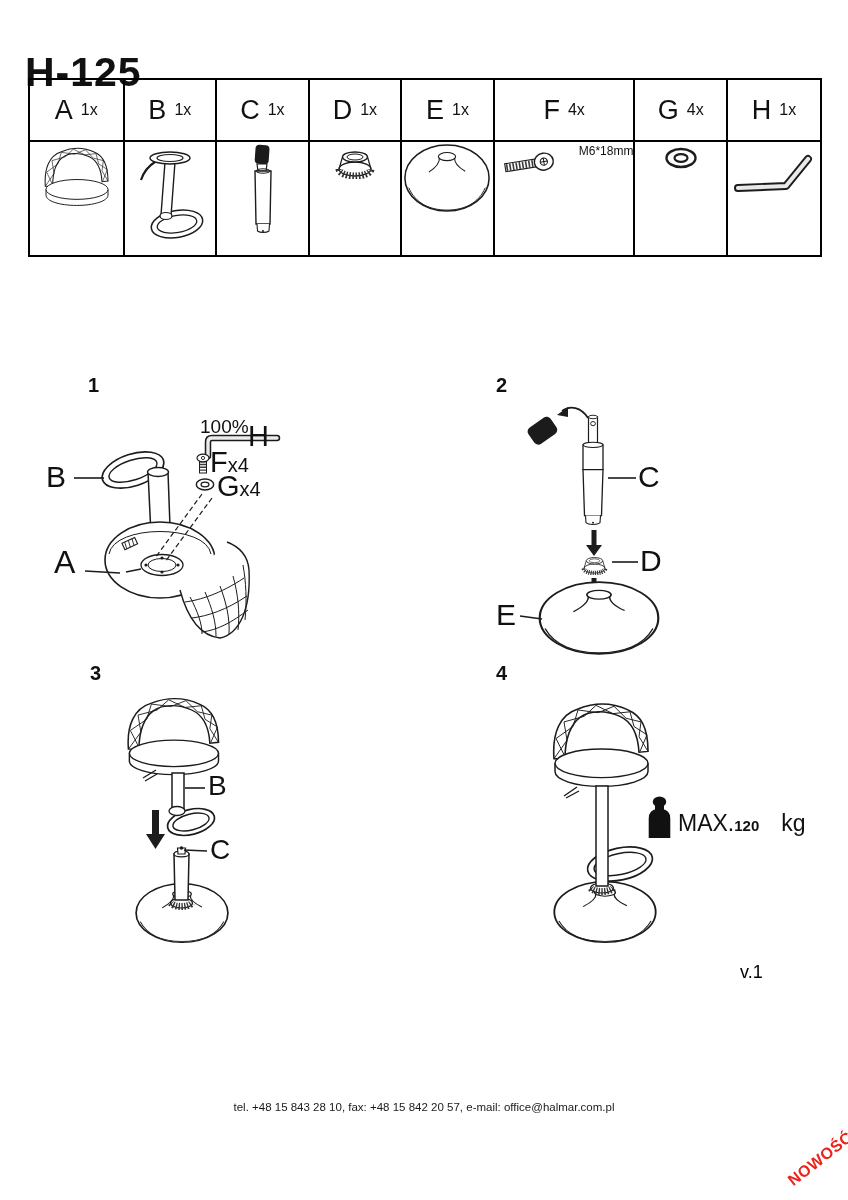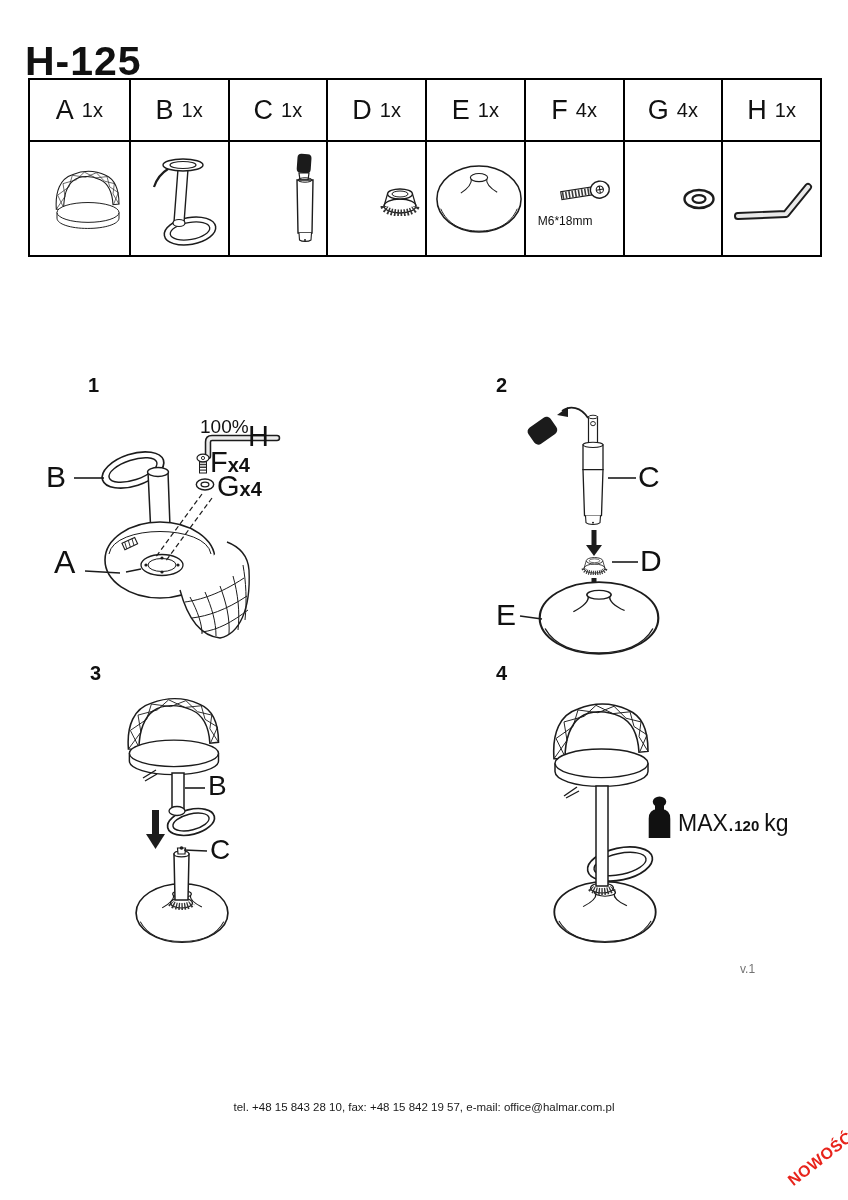--- a/index.html
+++ b/index.html
@@ -1,43 +1,43 @@
 <!DOCTYPE html>
 <html><head>
 <meta charset="utf-8">
 <style>
   html,body{margin:0;padding:0;background:#fff;}
   .page{position:relative;width:848px;height:1200px;background:#fff;overflow:hidden;
         font-family:"Liberation Sans", sans-serif;color:#111;}
-  .title{position:absolute;left:25px;top:11px;font-size:41px;font-weight:bold;letter-spacing:1px;}
+  .title{position:absolute;left:25px;top:22px;font-size:41px;font-weight:bold;letter-spacing:1px;}
   
   .parts-table{position:absolute;left:28px;top:78px;width:790px;border:2px solid #000;
                display:grid;grid-template-columns:repeat(8,1fr);}
   .pcol{border-left:2px solid #000;display:flex;flex-direction:column;}
   .pcol:first-child{border-left:none;}
   .phead{height:60px;border-bottom:2px solid #000;display:flex;align-items:center;
          justify-content:center;gap:8px;}
   .pletter{font-size:27px;}
-  .pqty{font-size:20px;}
-  .pbody{height:113px;display:flex;flex-direction:column;align-items:flex-end;justify-content:center;}
+  .pqty{font-size:16px;}
+  .pbody{height:113px;display:flex;flex-direction:row;align-items:flex-start;justify-content:center;}
   .pnote{font-size:12px;margin-top:2px;align-self:flex-start;padding-left:12px;}
   
   .step{position:absolute;}
   .step svg.art{position:absolute;left:0;top:0;}
   .stepnum{position:absolute;font-size:20px;font-weight:bold;}
   .biglabel{position:absolute;font-size:30px;line-height:1;}
   .lab-combo{position:absolute;display:flex;align-items:baseline;line-height:1;}
   .lab-combo .big{font-size:29px;}
-  .lab-combo .small{font-size:20px;font-weight:bold;}
+  .lab-combo .small{font-size:20px;}
   .torque{position:absolute;font-size:19px;}
   .maxline{position:absolute;display:flex;align-items:baseline;white-space:nowrap;}
   .maxline .mx{font-size:23px;}
   .maxline .mv{font-size:15px;font-weight:bold;}
-  .maxline .mu{font-size:23px;margin-left:5px;}
-  .version{position:absolute;left:740px;top:962px;font-size:12px;color:#737373;}
+  .maxline .mu{font-size:23px;margin-left:22px;}
+  .version{position:absolute;left:740px;top:962px;font-size:18px;color:#000000;}
   .footer{position:absolute;left:0;top:1099px;width:100%;text-align:center;
           font-size:11.5px;line-height:17.5px;color:#1a1a1a;}
   .nowosc{position:absolute;left:782px;top:1150px;font-size:16px;font-weight:bold;
           color:#e8241c;transform:rotate(-38deg);letter-spacing:.5px;}
   svg .ln{stroke:#1c1c1c;fill:none;}
   svg .wh{fill:#fff;stroke:#1c1c1c;}
 </style>
 </head>
 <body>
 
@@ -327,18 +327,18 @@
     <div class="maxline" style="left:198px;top:150px;">
       <span class="mx">MAX.</span>
       <span class="mv">120</span>
       <span class="mu">kg</span>
     </div>
   </div>
 
   <div class="version">v.1</div>
 
   <div class="footer">
-    <div>tel. +48 15 843 28 10, fax: +48 15 842 19 57, e-mail: office@halmar.com.pl</div>
+    <div>tel. +48 15 843 28 10, fax: +48 15 842 20 57, e-mail: office@halmar.com.pl</div>
   </div>
 
   <div class="nowosc">NOWOŚĆ</div>
 
 </div>
 
 </body></html>

